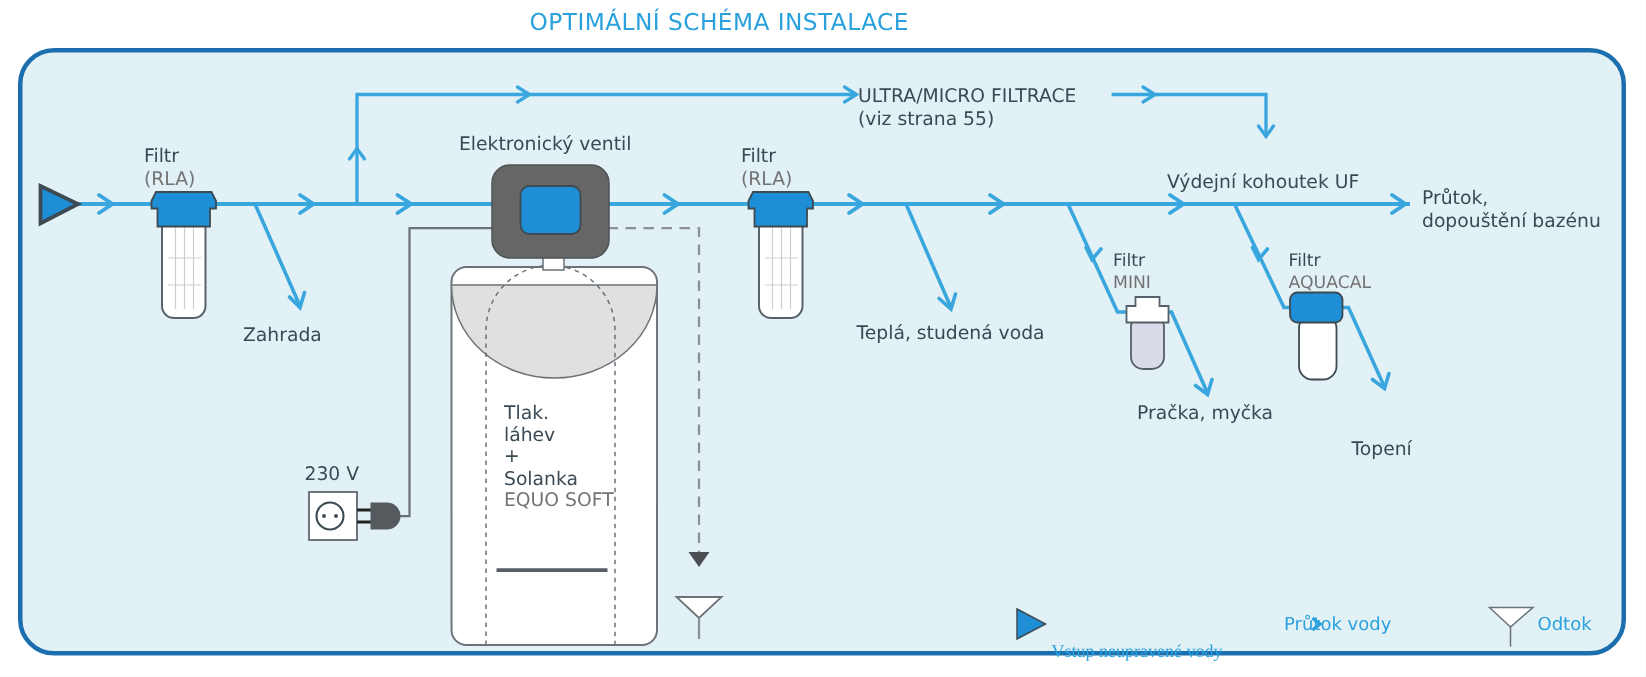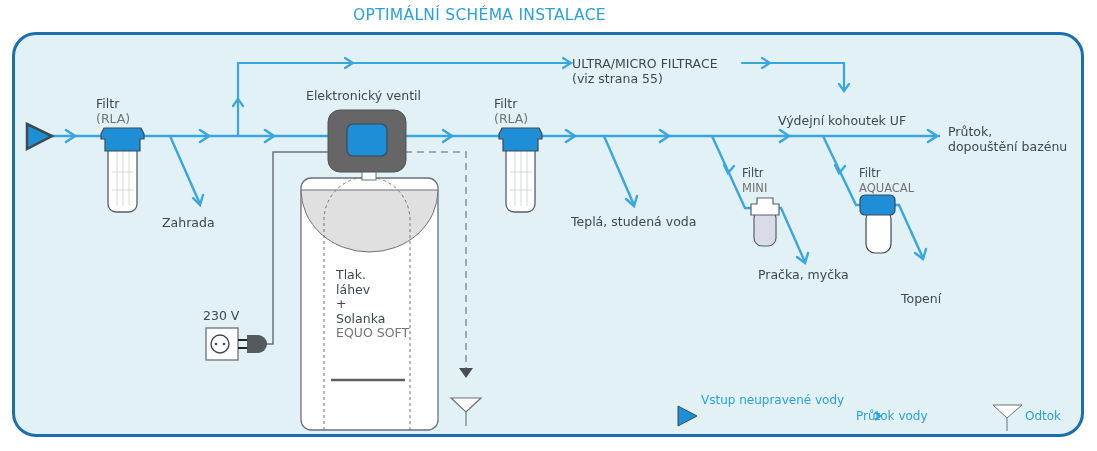--- a/index.html
+++ b/index.html
@@ -184,15 +184,15 @@
 <div class="lbl" style="left:203px; top:308px;">230 V</div>
 
 <div class="lbl c" style="left:326px; top:268px; width:88px; line-height:14.5px;margin-left:10px;">
   <div>Tlak.</div>
   <div>láhev</div>
   <div>+</div>
   <div>Solanka</div>
   <div class="blue">EQUO SOFT</div>
 </div>
 
-<div class="legend" style="left:701px; top:393px;">Vstup neupravené vody</div>
+<div class="legend" style="left:701px; top:427px;font-family:Liberation Serif, serif;">Vstup neupravené vody</div>
 <div class="legend" style="left:856px; top:409px;">Průtok vody</div>
 <div class="legend" style="left:1025px; top:409px;">Odtok</div>
 
 </body></html>

